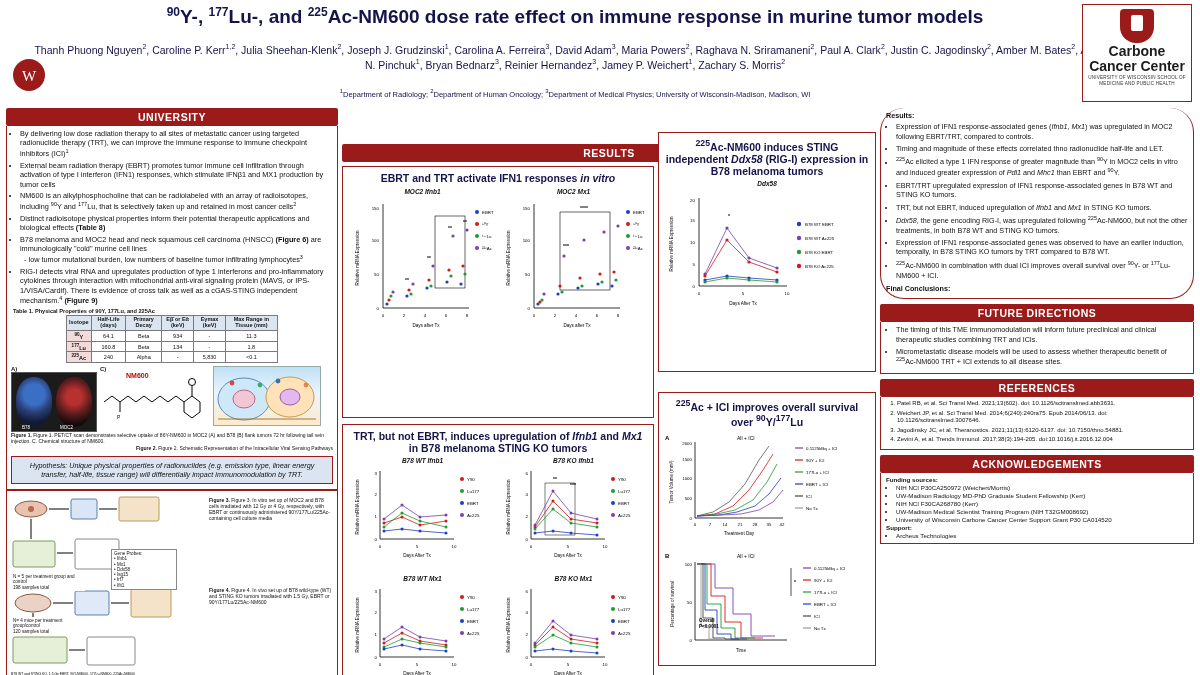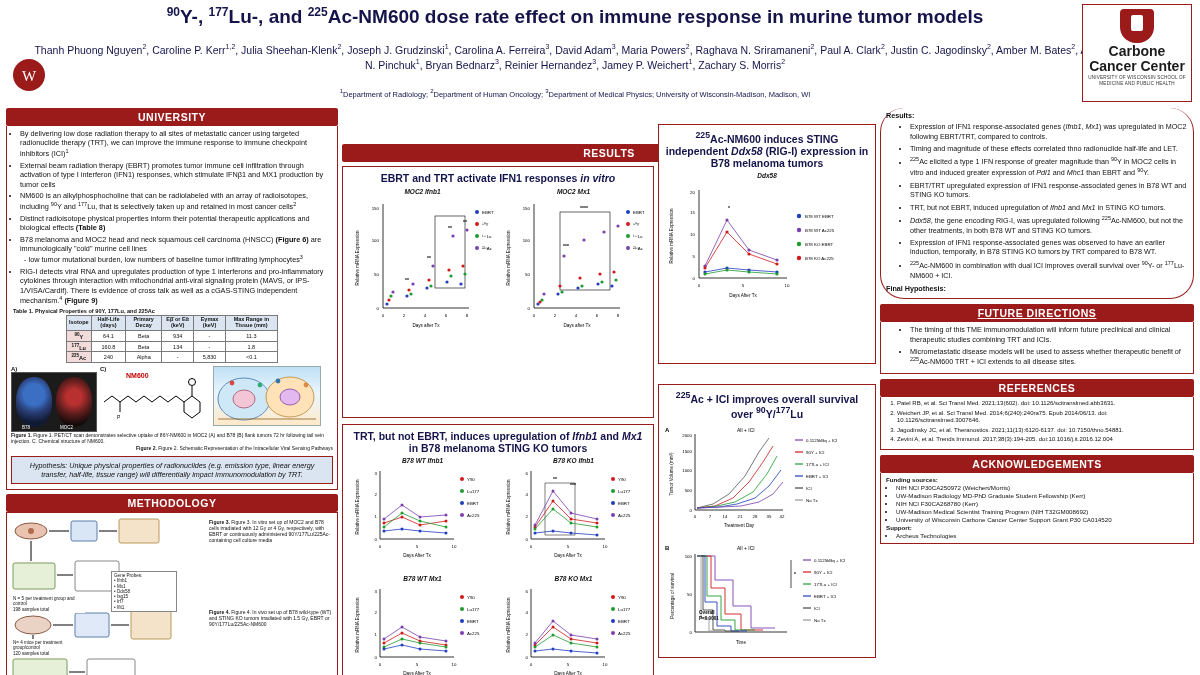--- a/index.html
+++ b/index.html
@@ -66,21 +66,21 @@
   #col-mid2{left:658px;top:108px;width:218px;}
   .panel-title{font-size:10.5px;font-weight:bold;color:#14144b;text-align:center;padding:5px 6px 2px;line-height:1.18;}
   .panel-title i{font-style:italic;}
   .chart-wrap{display:flex;justify-content:space-around;padding:2px 4px 4px;}
   .chart-cap{text-align:center;font-size:6.5px;font-style:italic;font-weight:bold;margin-bottom:1px;}
 
   
   #col-right{left:880px;top:108px;width:314px;}
   .disc{font-size:7.2px;line-height:1.3;padding:3px 5px;}
   .disc ul{margin:0;padding-left:10px;}
-  .disc li{margin-bottom:3px;margin-left:14px;}
+  .disc li{margin-bottom:3px;}
   .disc .lead{font-weight:bold;margin:0 0 2px 0;}
   .disc sup{font-size:5.5px;}
   .refs{font-size:6px;line-height:1.25;padding:3px 5px;}
   .refs ol{margin:0;padding-left:11px;}
   .refs li{margin-bottom:2px;}
   .ack{font-size:6.2px;line-height:1.3;padding:3px 5px;}
   .ack ul{margin:0 0 0 0;padding-left:10px;}
 
   svg{display:block;}
   .axis{stroke:#000;stroke-width:.8;fill:none;}
@@ -209,21 +209,20 @@
           </div>
         </div>
       </div>
       <div class="fig-cap"><b>Figure 1.</b> <span>Figure 1. PET/CT scan demonstrates selective uptake of 86Y-NM600 in MOC2 (A) and B78 (B) flank tumors 72 hr following tail vein injection. C. Chemical structure of NM600.</span></div>
       <div class="fig-cap" style="text-align:right;"><b>Figure 2.</b> <span>Figure 2. Schematic Representation of the Intracellular Viral Sensing Pathways</span></div>
 
       <div class="hypo">Hypothesis: Unique physical properties of radionuclides (e.g. emission type, linear energy transfer, half-life, tissue range) will differentially impact immunomodulation by TRT.</div>
       <div style="height:5px"></div>
     </div>
 
-    <div class="band" style="margin-top:4px;">METHODOLOGY</div>
     <div class="box method-body">
       <div class="m-diagram">
         <svg width="196" height="184" viewBox="0 0 196 184">
 
           <ellipse cx="22" cy="16" rx="16" ry="8" fill="#e9c3b0" stroke="#8a5a45"></ellipse>
           <circle cx="22" cy="16" r="3" fill="#b36b4d"></circle>
           <line x1="40" y1="16" x2="60" y2="16" stroke="#000" stroke-width="1" marker-end="url(#a1)"></line>
           <rect x="62" y="6" width="26" height="20" rx="2" fill="#d9e6f5" stroke="#5c7fae"></rect>
           <line x1="90" y1="16" x2="108" y2="16" stroke="#000" stroke-width="1"></line>
           <rect x="110" y="4" width="40" height="24" rx="2" fill="#f4e3c8" stroke="#b99a5d"></rect>
@@ -617,21 +616,21 @@
               <circle cx="112" cy="50" r="2" fill="#7a3fb0"></circle>
                 <text class="leg" x="117" y="52">Ac225</text>
             </g>
           </svg>
         </div>
       </div>
     </div>
   </div>
 
   <div class="col" id="col-mid2">
-    <div class="box" style="margin-top:16px;height:238px;">
+    <div class="box" style="margin-top:24px;height:238px;">
       <div class="panel-title"><sup>225</sup>Ac-NM600 induces STING independent <i>Ddx58</i> (RIG-I) expression in B78 melanoma tumors</div>
       <div style="text-align:center;">
         <div class="chart-cap">Ddx58</div>
         <svg width="206" height="136" viewBox="0 0 206 136">
           <g class="axis">
               <line x1="40" y1="10" x2="40" y2="98"></line>
               <line x1="40" y1="98" x2="128" y2="98"></line>
             </g>
           <text class="tick" x="36" y="100" text-anchor="end">0</text>
           <text class="tick" x="36" y="78" text-anchor="end">5</text>
@@ -780,25 +779,25 @@
         <ul>
           <li>Expression of IFN1 response-associated genes (<i>Ifnb1</i>, <i>Mx1</i>) was upregulated in MOC2 following EBRT/TRT, compared to controls.</li>
           <li>Timing and magnitude of these effects correlated thno radionuclide half-life and LET.</li>
           <li><sup>225</sup>Ac elicited a type 1 IFN response of greater magnitude than <sup>90</sup>Y in MOC2 cells in vitro and induced greater expression of <i>Pdl1</i> and <i>Mhc1</i> than EBRT and <sup>90</sup>Y.</li>
           <li>EBRT/TRT upregulated expression of IFN1 response-associated genes in B78 WT and STING KO tumors.</li>
           <li>TRT, but not EBRT, induced upregulation of <i>Ifnb1</i> and <i>Mx1</i> in STING KO tumors.</li>
           <li><i>Ddx58</i>, the gene encoding RIG-I, was upregulated following <sup>225</sup>Ac-NM600, but not the other treatments, in both B78 WT and STING KO tumors.</li>
           <li>Expression of IFN1 response-associated genes was observed to have an earlier induction, temporally, in B78 STING KO tumors by TRT compared to B78 WT.</li>
           <li><sup>225</sup>Ac-NM600 in combination with dual ICI improves overall survival over <sup>90</sup>Y- or <sup>177</sup>Lu-NM600 + ICI.</li>
         </ul>
-        <p class="lead" style="margin-top:4px;">Final Hypothesis:</p>
-      </div>
-    </div>
-
-    <div class="band" style="margin-top:5px;text-decoration:underline;">FUTURE DIRECTIONS</div>
+        <p class="lead" style="margin-top:4px;">Final Conclusions:</p>
+      </div>
+    </div>
+
+    <div class="band" style="margin-top:5px;">FUTURE DIRECTIONS</div>
     <div class="box" style="border-top:none;">
       <div class="disc">
         <ul>
           <li>The timing of this TME immunomodulation will inform future preclinical and clinical therapeutic studies combining TRT and ICIs.</li>
           <li>Micrometastatic disease models will be used to assess whether therapeutic benefit of <sup>225</sup>Ac-NM600 TRT + ICI extends to all disease sites.</li>
         </ul>
       </div>
     </div>
 
     <div class="band" style="margin-top:5px;">REFERENCES</div>

